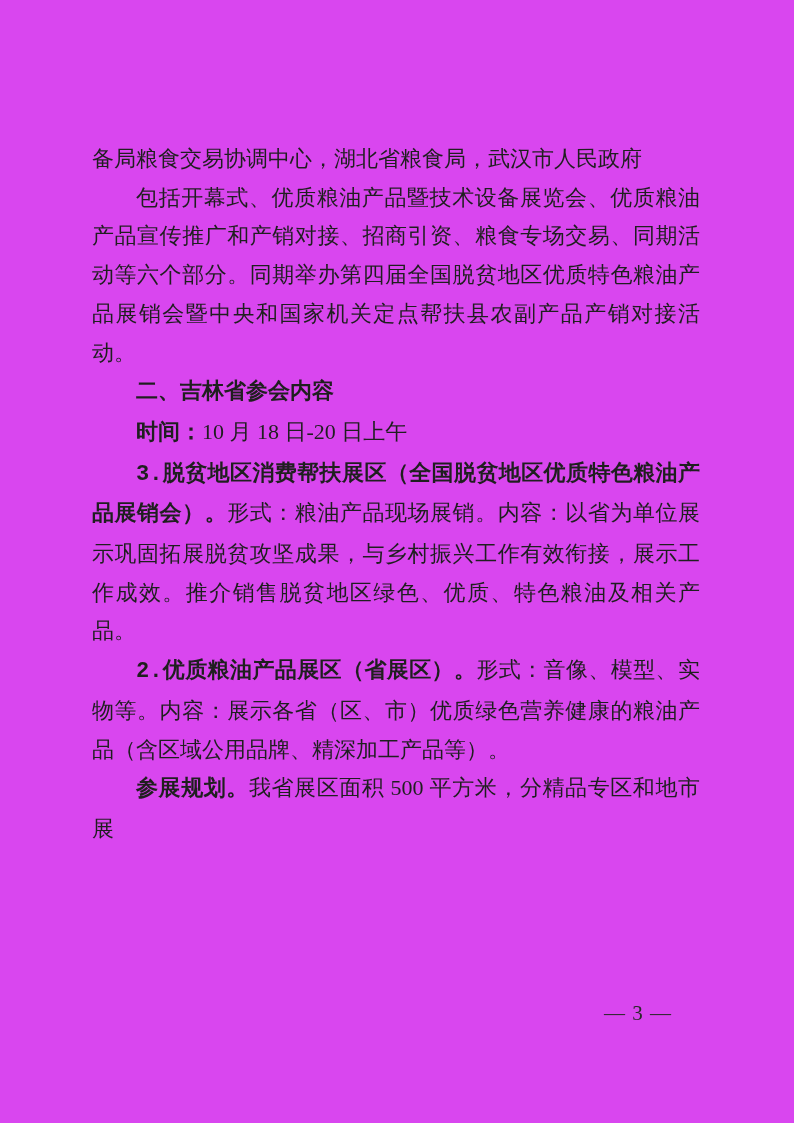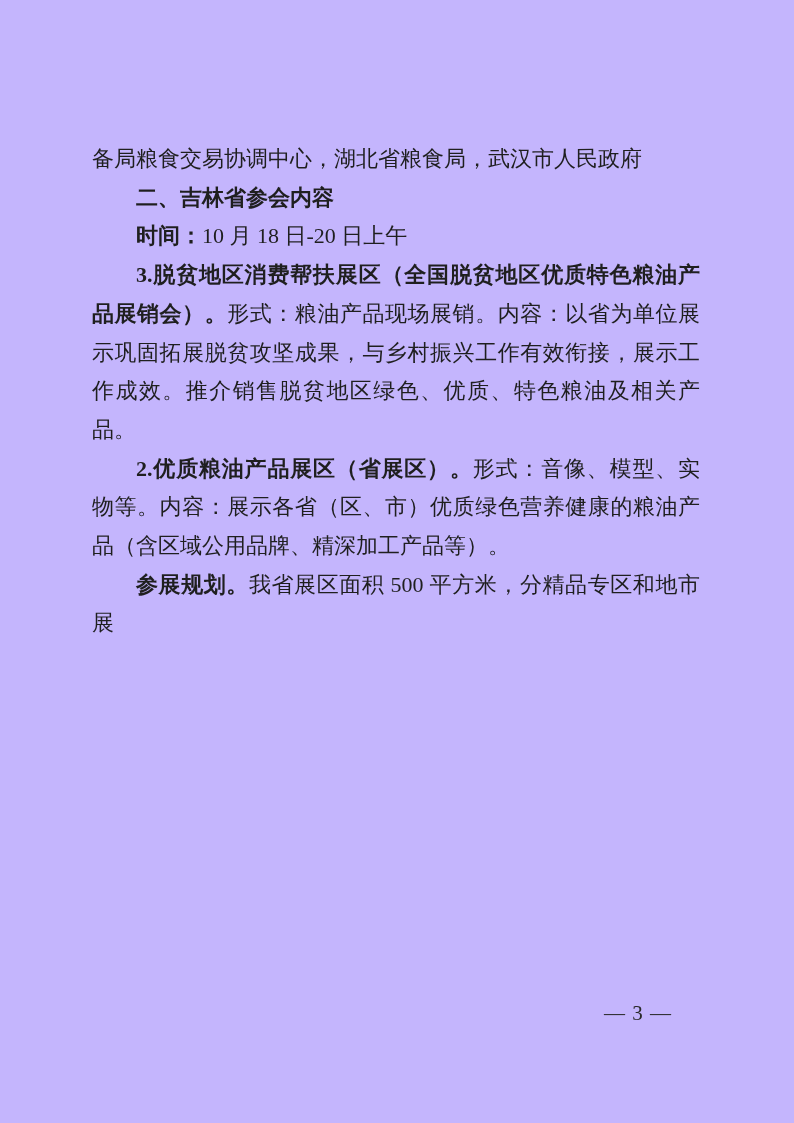--- a/index.html
+++ b/index.html
@@ -4,21 +4,21 @@
 <style>
   html, body {
     margin: 0;
     padding: 0;
     background: #ffffff;
   }
   .page {
     position: relative;
     width: 794px;
     height: 1123px;
-    background: #c4b5fd;
+    background: #d946ef;
     overflow: hidden;
     font-family: "Liberation Serif", "DejaVu Serif", serif;
     color: #1f1f1f;
   }
   .content {
     position: absolute;
     left: 92px;
     top: 140px;
     width: 608px;
     font-size: 22px;
@@ -28,21 +28,21 @@
   }
   .para {
     margin: 0;
     padding: 0;
     text-indent: 2em;
   }
   .para.no-indent {
     text-indent: 0;
   }
   .hei {
-    font-family: Liberation Serif, serif;
+    font-family: Liberation Mono, monospace;
     font-weight: 700;
   }
   .footer {
     position: absolute;
     top: 1001px;
     right: 122px;
     font-size: 21px;
     color: #2a2a2a;
     letter-spacing: 1px;
     white-space: nowrap;
@@ -50,20 +50,21 @@
 </style>
 </head>
 <body>
 
 <div class="page">
   <div class="content">
 
     <p class="para no-indent"><span>备局粮食交易协调中心，湖北省粮食局，武汉市人民政府</span></p>
 
 
+    <p class="para"><span>包括开幕式、优质粮油产品暨技术设备展览会、优质粮油产品宣传推广和产销对接、招商引资、粮食专场交易、同期活动等六个部分。同期举办第四届全国脱贫地区优质特色粮油产品展销会暨中央和国家机关定点帮扶县农副产品产销对接活动。</span></p>
 
     <p class="para"><span class="hei">二、吉林省参会内容</span></p>
 
 
     <p class="para"><span class="hei">时间：</span><span>10 月 18 日-20 日上午</span></p>
 
 
     <p class="para"><span class="hei">3.脱贫地区消费帮扶展区（全国脱贫地区优质特色粮油产品展销会）。</span><span>形式：粮油产品现场展销。内容：以省为单位展示巩固拓展脱贫攻坚成果，与乡村振兴工作有效衔接，展示工作成效。推介销售脱贫地区绿色、优质、特色粮油及相关产品。</span></p>
 
 

